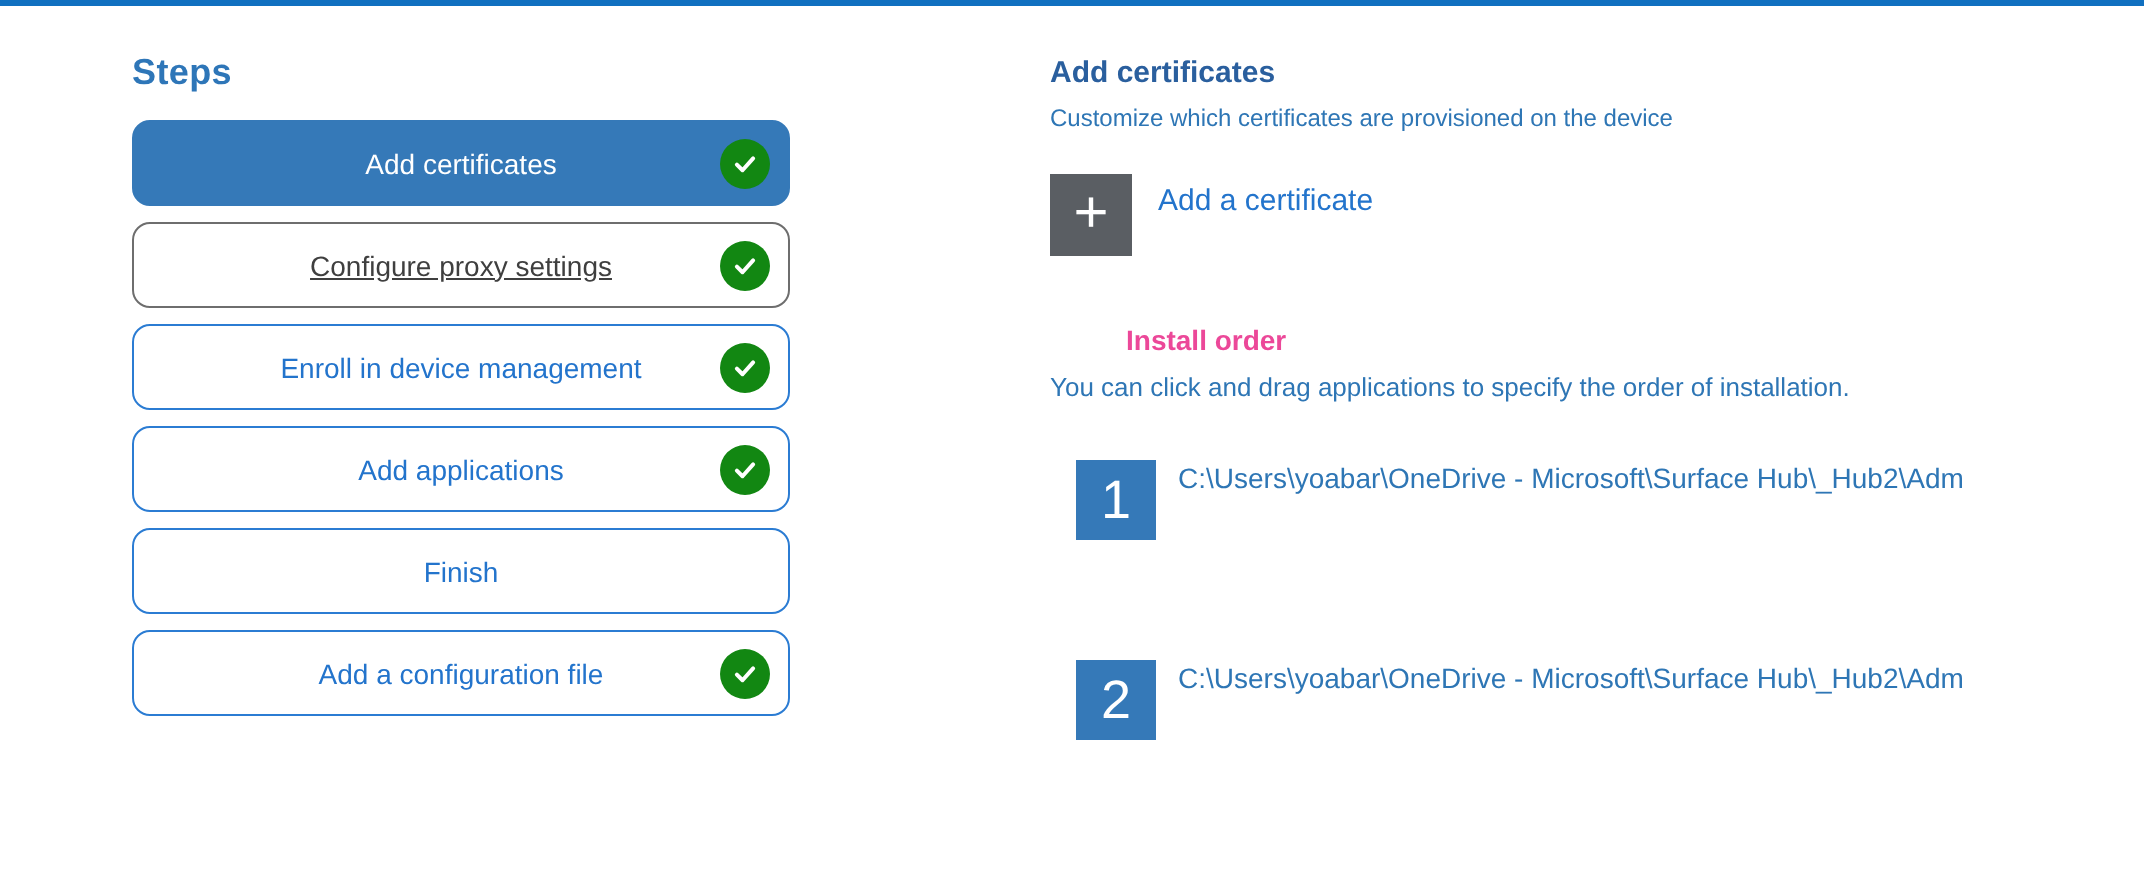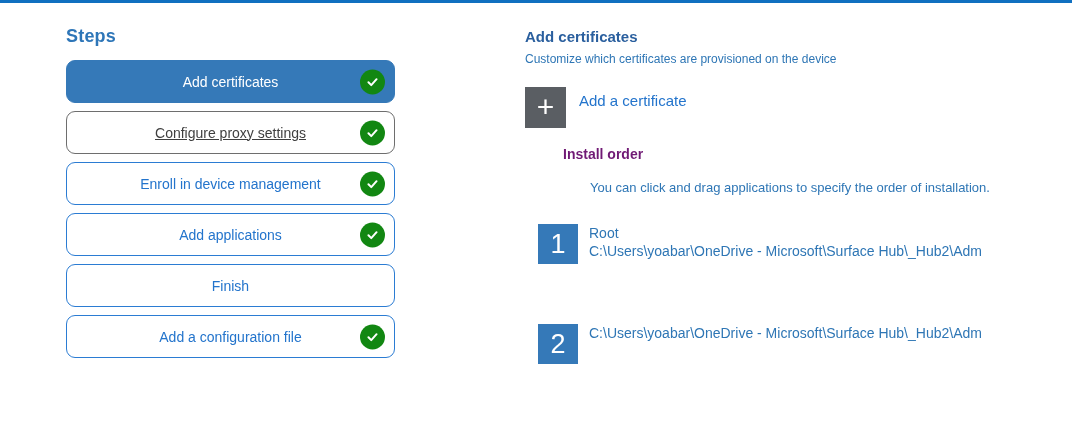--- a/index.html
+++ b/index.html
@@ -33,22 +33,22 @@
   .section-title { color:#2a5f9e; font-size:15px; font-weight:bold; }
   .section-sub   { color:#2e76b5; font-size:12px; margin-top:7px; }
   .add-row { display:flex; margin-top:21px; cursor:pointer; }
   .add-tile {
     width:41px; height:41px; background:#5a5e63; color:#ffffff; flex:0 0 41px;
     display:flex; align-items:center; justify-content:center;
   }
   .plus-glyph { font-size:30px; font-weight:300; line-height:1; transform:translateY(-1px); }
   .add-label { color:#2374cc; font-size:15px; margin-left:13px; margin-top:5px; }
 
-  .install-title { color:#701a75; font-size:14px; font-weight:bold; margin-top:18px;padding-left:38px; }
-  .install-sub   { color:#2e76b5; font-size:13px; margin-top:18px;text-align:center; }
+  .install-title { color:#ec4899; font-size:14px; font-weight:bold; margin-top:34px;padding-left:38px; }
+  .install-sub   { color:#2e76b5; font-size:13px; margin-top:8px; }
 
   .order-items { display:flex; flex-direction:column; gap:60px; margin-top:29px; margin-left:13px; }
   .order-item { display:flex; cursor:grab; }
   .num-tile {
     width:40px; height:40px; background:#3579b8; color:#ffffff; flex:0 0 40px;
     display:flex; align-items:center; justify-content:center;
     font-size:27px; font-weight:300;
   }
   .item-text { margin-left:11px; padding-top:0px; }
   .item-name { color:#2e76b5; font-size:14px; line-height:18px; }
@@ -132,21 +132,20 @@
     <div class="install-title">Install order</div>
     <div class="install-sub">You can click and drag applications to specify the order of installation.</div>
 
     <div class="order-items">
 
       <div class="order-item">
         <div class="num-tile">
           <span>1</span>
         </div>
         <div class="item-text">
-          <div class="item-name">Root</div>
           <div class="item-path">C:\Users\yoabar\OneDrive - Microsoft\Surface Hub\_Hub2\Adm</div>
         </div>
       </div>
 
       <div class="order-item">
         <div class="num-tile">
           <span>2</span>
         </div>
         <div class="item-text">
           <div class="item-path">C:\Users\yoabar\OneDrive - Microsoft\Surface Hub\_Hub2\Adm</div>

